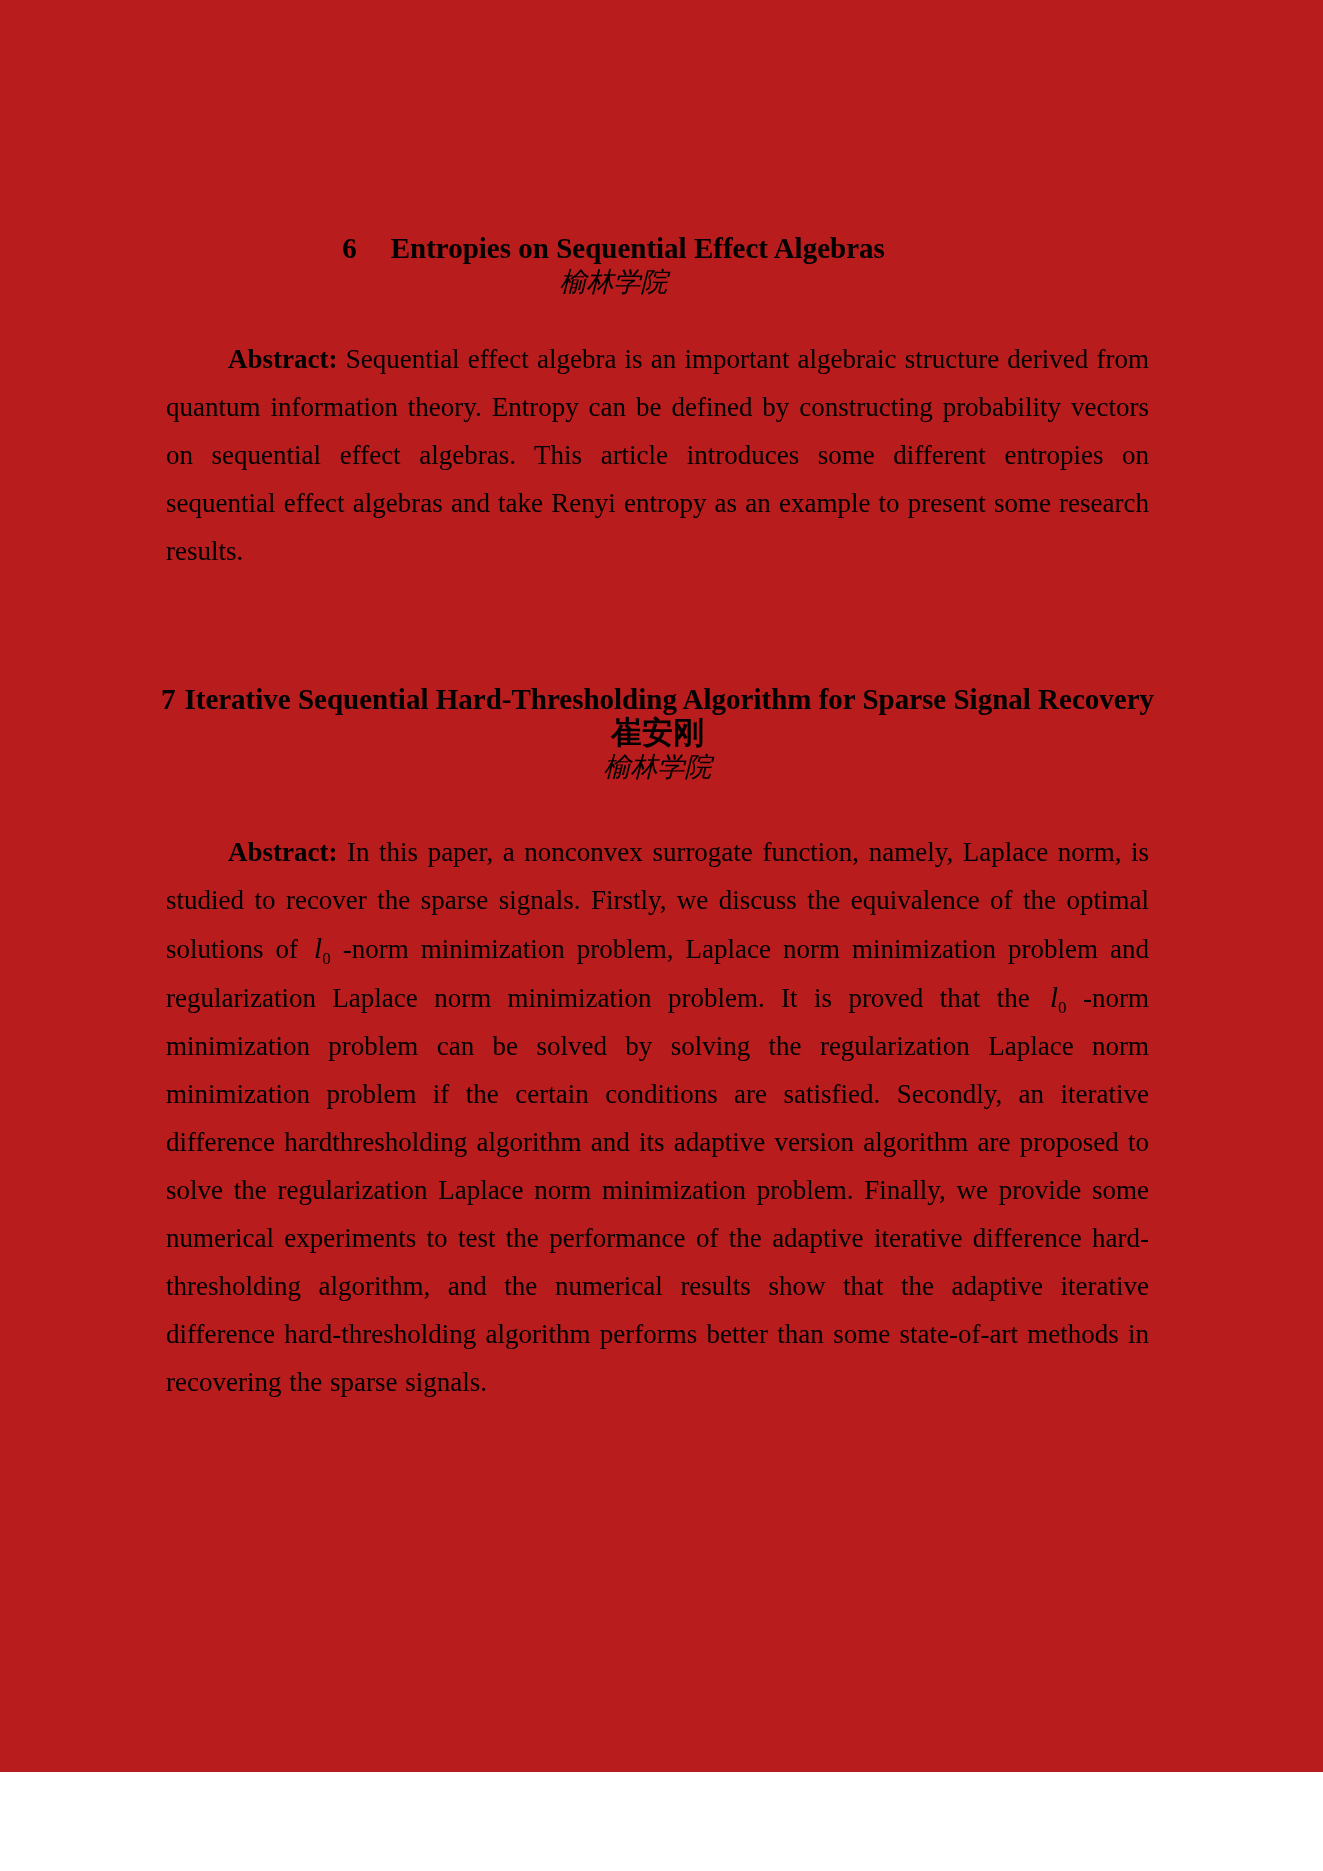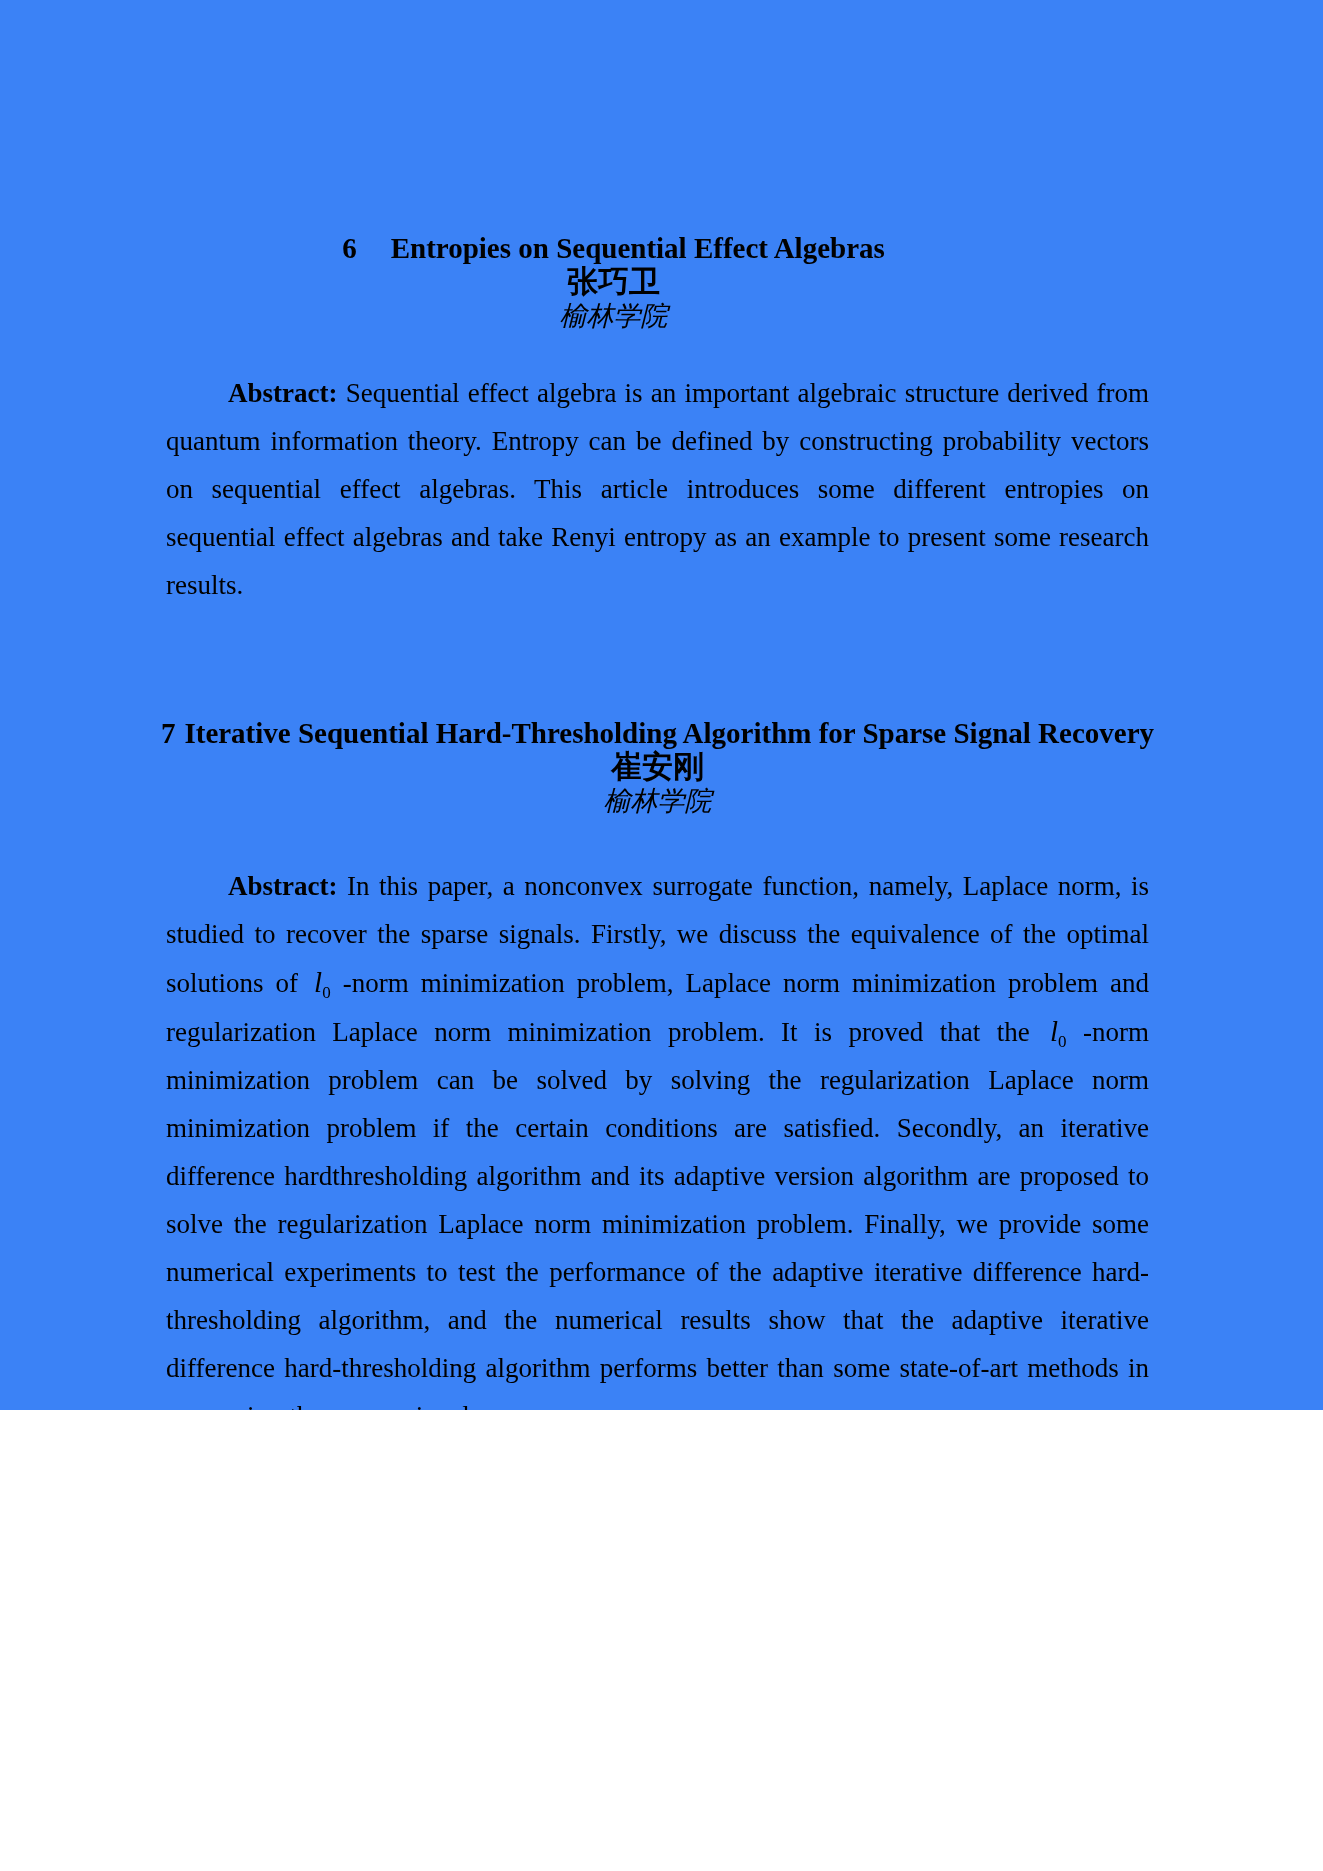--- a/index.html
+++ b/index.html
@@ -3,23 +3,23 @@
 <meta charset="utf-8">
 <style>
   html, body {
     margin: 0;
     padding: 0;
     background: #ffffff;
   }
   .page {
     position: relative;
     width: 1323px;
-    height: 1410px;
+    height: 1772px;
     margin: 0 auto;
-    background: #3b82f6;
+    background: #b91c1c;
     color: #000000;
     font-family: "Liberation Serif", "DejaVu Serif", serif;
     box-sizing: border-box;
     padding: 231px 158px 0 150px;
     overflow: hidden;
   }
   section { display: block; }
 
   
   .heading { text-align: center; }
@@ -65,21 +65,20 @@
 </head>
 <body>
 
 <div class="page">
 
   <section class="s6">
     <div class="heading">
       <div class="title-line">
         <span class="num">6</span><span class="ttl">Entropies on Sequential Effect Algebras</span>
       </div>
-      <div class="author">张巧卫</div>
       <div class="affil">榆林学院</div>
     </div>
     <p class="abstract"><span class="b">Abstract:</span><span> Sequential effect algebra is an important algebraic structure derived from quantum information theory. Entropy can be defined by constructing probability vectors on sequential effect algebras. This article introduces some different entropies on sequential effect algebras and take Renyi entropy as an example to present some research results.</span></p>
   </section>
 
   <section class="s7">
     <div class="heading">
       <div class="title-line">
         <span class="num">7</span><span class="ttl">Iterative Sequential Hard-Thresholding Algorithm for Sparse Signal Recovery</span>
       </div>

